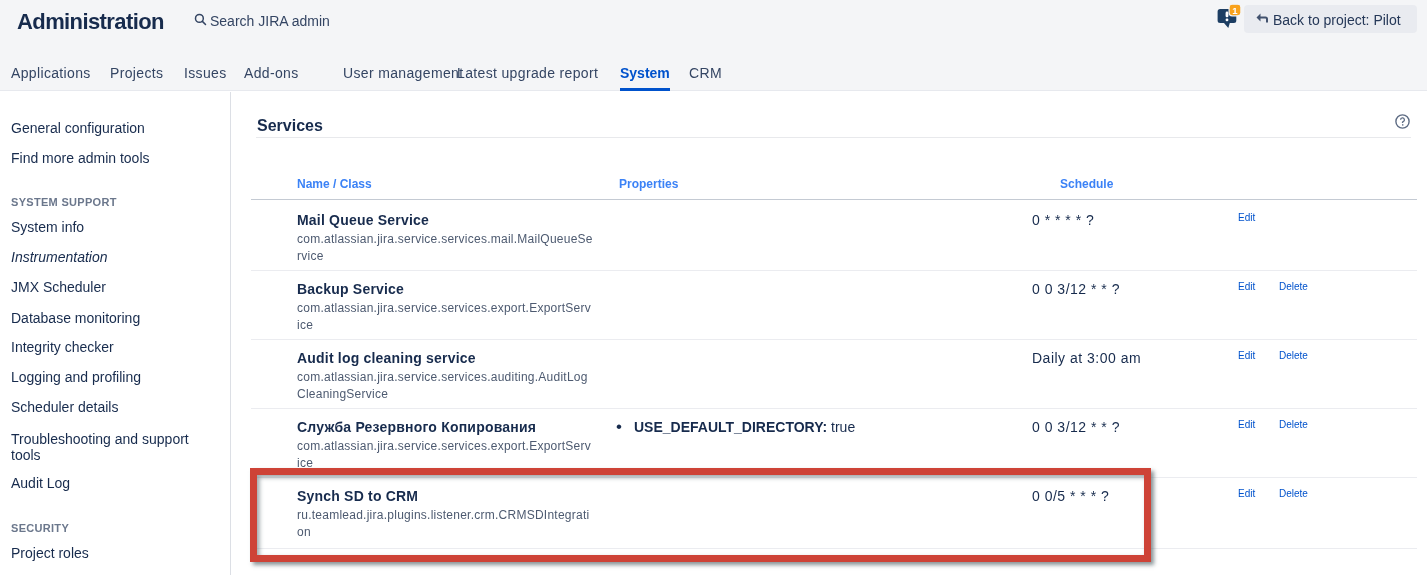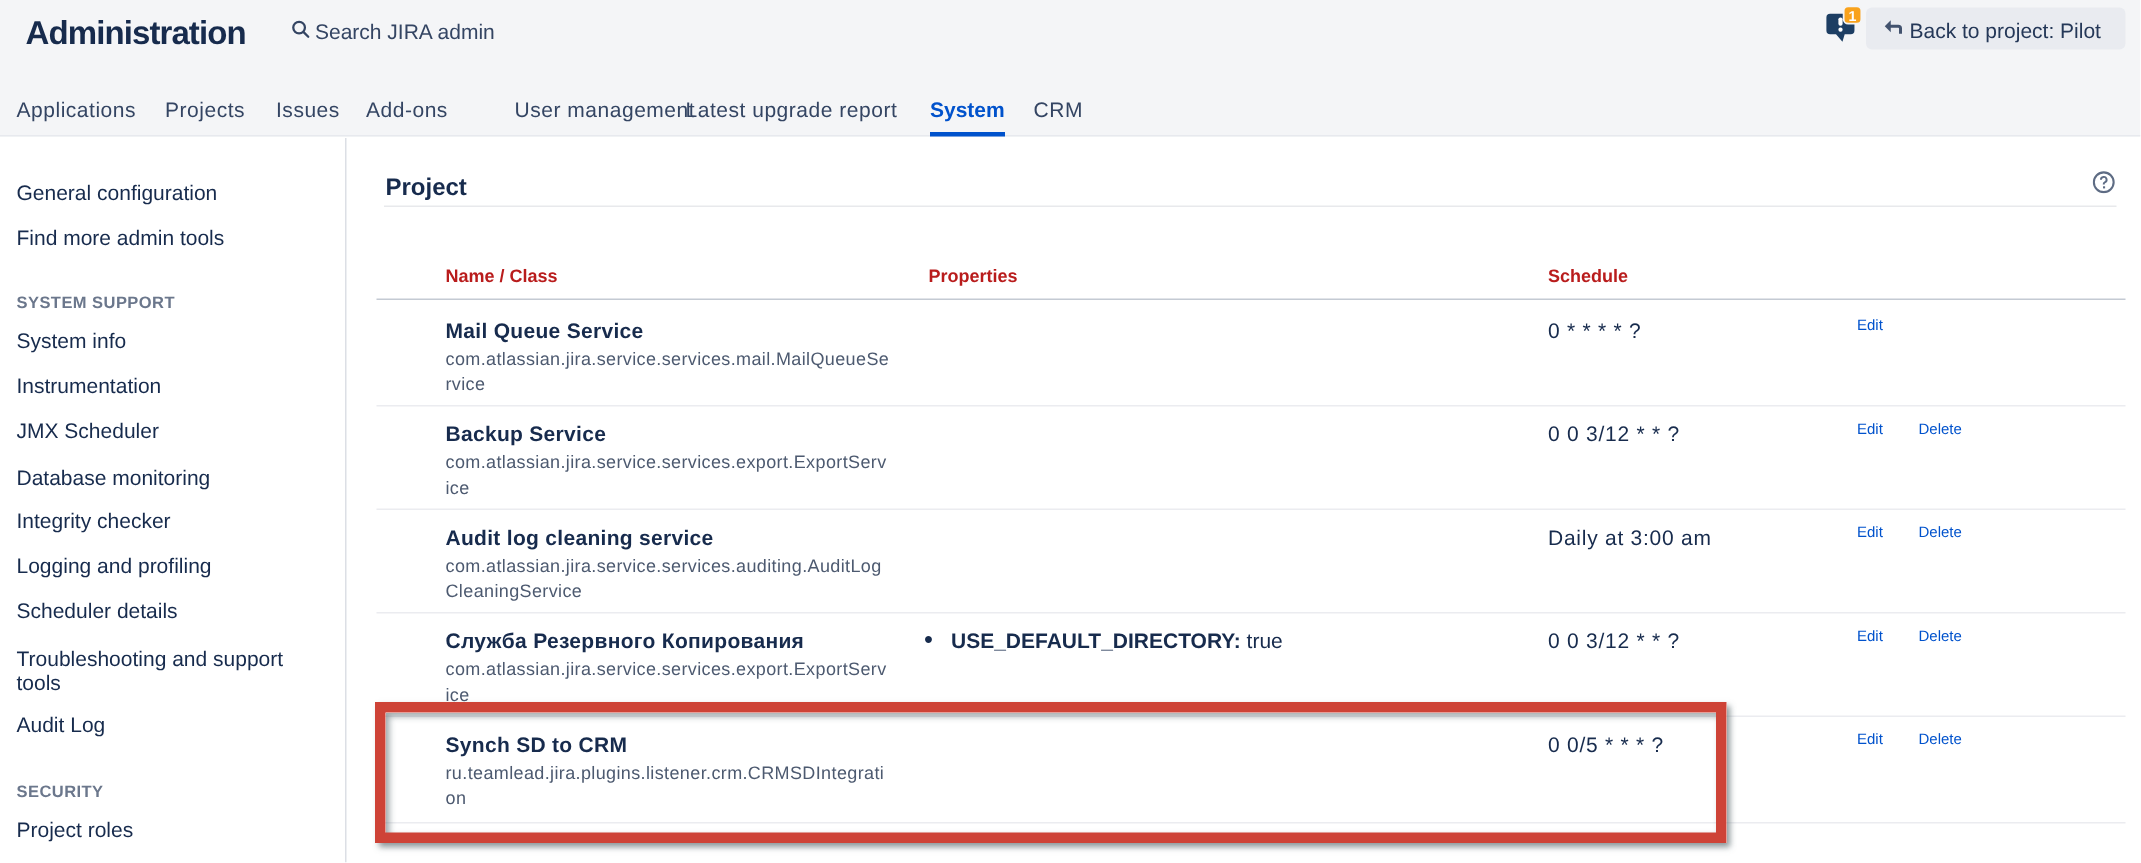--- a/index.html
+++ b/index.html
@@ -15,21 +15,21 @@
 .h1 { font-size:22px; font-weight:bold; letter-spacing:-0.2px; color:#172B4D; }
 .nav { font-size:14px; color:#344563; letter-spacing:0.35px; }
 .nav-active { font-size:14px; font-weight:bold; color:#0052CC; }
 .sysline { position:absolute; left:620px; top:88px; width:50px; height:3px; background:#0052CC; }
 .btn { position:absolute; left:1244px; top:5px; width:173px; height:28px; background:#E9EBF0; border-radius:4px; }
 .side { font-size:14px; color:#172B4D; }
 .sidehead { font-size:11px; font-weight:bold; color:#6B778C; letter-spacing:0.3px; }
 .divider { position:absolute; left:230px; top:92px; width:1px; height:483px; background:#DCDFE5; }
 .h2 { font-size:16px; font-weight:bold; color:#172B4D; }
 .hline { position:absolute; height:1px; background:#EBECF0; }
-.thead { font-size:12px; font-weight:bold; color:#b91c1c; }
+.thead { font-size:12px; font-weight:bold; color:#3b82f6; }
 .name { font-size:14px; font-weight:bold; color:#172B4D; letter-spacing:0.2px; }
 .cls { font-size:12px; color:#4D5A70; letter-spacing:0.25px; line-height:16.5px; white-space:nowrap; }
 .sched { font-size:14px; color:#172B4D; letter-spacing:0.5px; }
 .link { font-size:10px; color:#0052CC; }
 .redbox { position:absolute; left:250px; top:468px; width:901px; height:94px; border:7px solid #CE4337; box-shadow:2.5px 2.5px 4px rgba(90,105,110,0.7), inset 2.5px 2.5px 4px rgba(90,105,110,0.6); }
 </style>
 </head>
 <body>
 
 <div class="topbar"></div>
@@ -64,42 +64,42 @@
 <div class="abs nav" style="left:457px; top:65px;">Latest upgrade report</div>
 <div class="abs nav-active" style="left:620px; top:65px;">System</div>
 <div class="abs nav" style="left:689px; top:65px;">CRM</div>
 <div class="sysline"></div>
 
 <div class="divider"></div>
 <div class="abs side" style="left:11px; top:120px;">General configuration</div>
 <div class="abs side" style="left:11px; top:150px;">Find more admin tools</div>
 <div class="abs sidehead" style="left:11px; top:196px;">SYSTEM SUPPORT</div>
 <div class="abs side" style="left:11px; top:219px;">System info</div>
-<div class="abs side" style="left:11px; top:249px;">Instrumentation</div>
+<div class="abs side" style="left:11px; top:249px;font-style:italic;">Instrumentation</div>
 <div class="abs side" style="left:11px; top:279px;">JMX Scheduler</div>
 <div class="abs side" style="left:11px; top:310px;">Database monitoring</div>
 <div class="abs side" style="left:11px; top:339px;">Integrity checker</div>
 <div class="abs side" style="left:11px; top:369px;">Logging and profiling</div>
 <div class="abs side" style="left:11px; top:399px;">Scheduler details</div>
 <div class="abs side" style="left:11px; top:432px; white-space:normal; width:205px; line-height:15.5px;">Troubleshooting and support tools</div>
 <div class="abs side" style="left:11px; top:475px;">Audit Log</div>
 <div class="abs sidehead" style="left:11px; top:522px;">SECURITY</div>
 <div class="abs side" style="left:11px; top:545px;">Project roles</div>
 
-<div class="abs h2" style="left:257px; top:117px;">Project</div>
+<div class="abs h2" style="left:257px; top:117px;">Services</div>
 <div class="hline" style="left:256px; top:137px; width:1155px; background:#E8E9EC;"></div>
 <svg class="abs" style="left:1395px; top:114px;" width="15" height="15" viewBox="0 0 15 15">
   <circle cx="7.5" cy="7.5" r="6.6" fill="none" stroke="#5E6C84" stroke-width="1.4"></circle>
   <path d="M5.6 5.8 a1.9 1.9 0 1 1 2.6 1.8 c-0.5 0.2 -0.7 0.5 -0.7 1 v0.4" fill="none" stroke="#5E6C84" stroke-width="1.3"></path>
   <rect x="7" y="10.2" width="1.4" height="1.4" fill="#5E6C84"></rect>
 </svg>
 
 <div class="abs thead" style="left:297px; top:177px;">Name / Class</div>
 <div class="abs thead" style="left:619px; top:177px;">Properties</div>
-<div class="abs thead" style="left:1032px; top:177px;">Schedule</div>
+<div class="abs thead" style="left:1060px; top:177px;">Schedule</div>
 <div class="hline" style="left:251px; top:199px; width:1166px; background:#C4CAD3;"></div>
 
 <div class="abs name" style="left:297px; top:212px;">Mail Queue Service</div>
 <div class="abs cls" style="left:297px; top:231px;">com.atlassian.jira.service.services.mail.MailQueueSe<br>rvice</div>
 <div class="abs sched" style="left:1032px; top:212px;">0 * * * * ?</div>
 <div class="abs link" style="left:1238px; top:212px;">Edit</div>
 <div class="hline" style="left:251px; top:270px; width:1166px;"></div>
 
 <div class="abs name" style="left:297px; top:281px;">Backup Service</div>
 <div class="abs cls" style="left:297px; top:300px;">com.atlassian.jira.service.services.export.ExportServ<br>ice</div>

